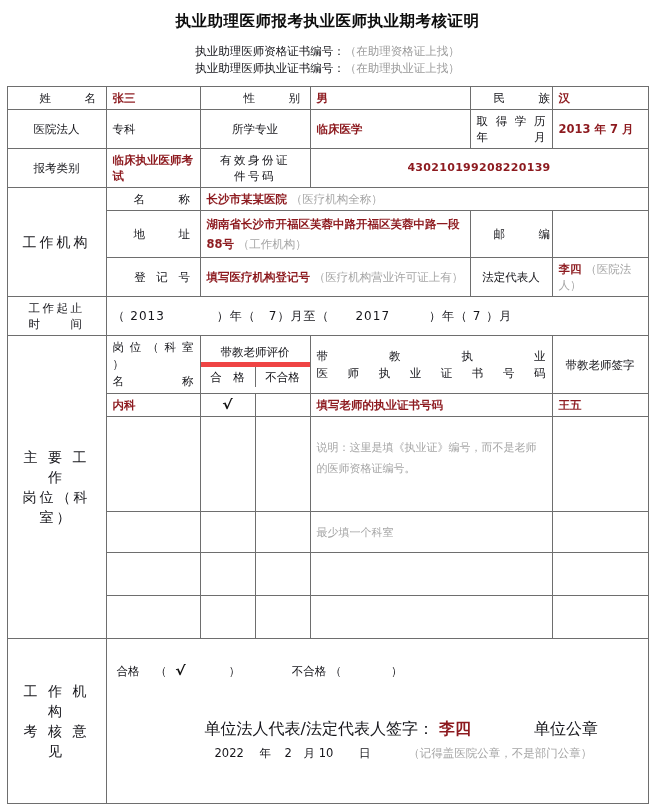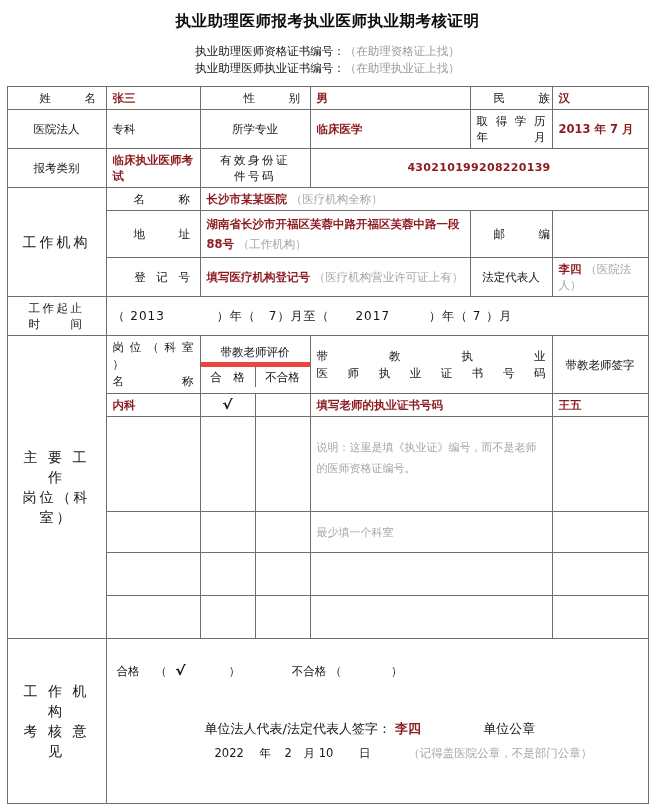--- a/index.html
+++ b/index.html
@@ -277,21 +277,21 @@
         <div style="font-size:11.5px">
           <span>合格</span>
           <span style="margin-left:12px">（</span>
           <span class="tick" style="margin:0 6px">√</span>
           <span style="margin-left:34px">）</span>
           <span style="margin-left:48px">不合格</span>
           <span>（</span>
           <span style="margin-left:46px">）</span>
         </div>
 
-        <div style="margin-top:42px;padding-left:88px;font-size:13px">
+        <div style="margin-top:42px;padding-left:88px;font-size:16px">
           <span>单位法人代表/法定代表人签字：</span>
           <span class="fill-norm">李四</span>
           <span style="margin-left:58px">单位公章</span>
         </div>
 
         <div style="margin-top:8px;padding-left:98px;font-size:11.5px">
           <span>2022</span>
           <span style="margin-left:12px">年</span>
           <span style="margin-left:10px">2</span>
           <span style="margin-left:8px">月</span>

